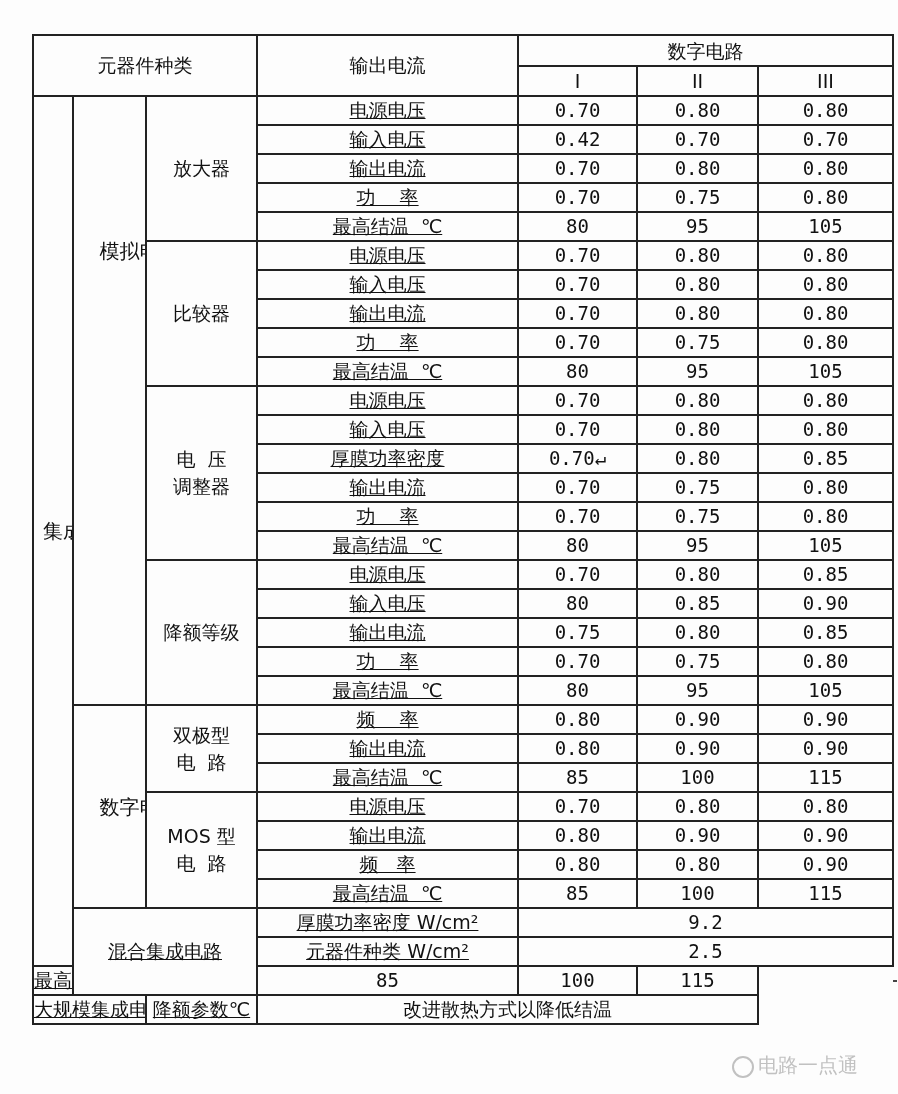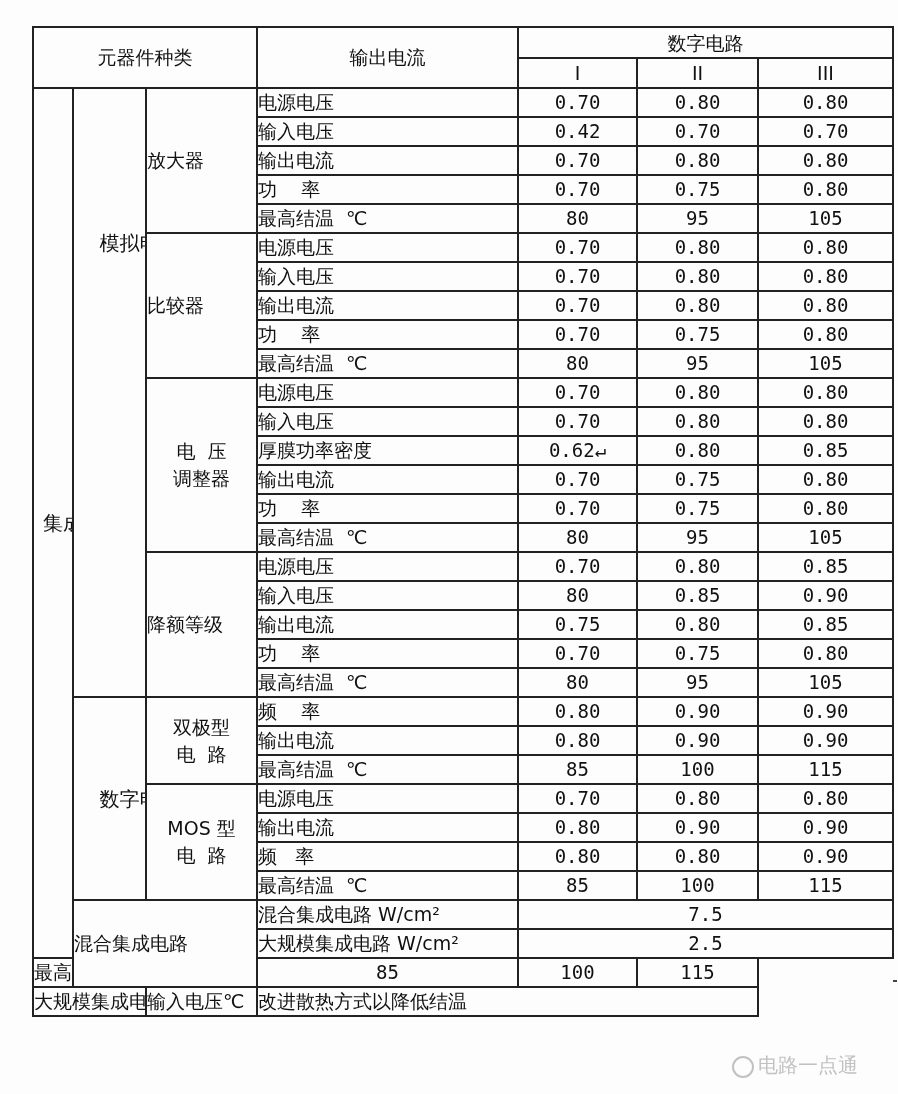--- a/index.html
+++ b/index.html
@@ -1,24 +1,24 @@
 <!DOCTYPE html>
 <html><head>
 <meta charset="utf-8">
 <style>
   html, body { margin:0; padding:0; background:#fdfdfd; }
   body { width:898px; height:1094px; position:relative; overflow:hidden;
          font-family: "DejaVu Sans", "Liberation Sans", sans-serif; color:#111; }
-  table.derate { position:absolute; left:32px; top:26px; border-collapse:collapse;
+  table.derate { position:absolute; left:32px; top:34px; border-collapse:collapse;
                  table-layout:fixed; width:860px; }
   table.derate td { border:2px solid #222; padding:0; height:27px; font-size:19px;
                     line-height:27px; overflow:hidden; white-space:nowrap; }
   td.num { text-align:center; font-family:"DejaVu Sans Mono","Liberation Mono",monospace; font-size:18px; }
-  td.param { text-align:left; padding-left:2px; }
-  td.center { text-align:left; }
+  td.param { text-align:center; padding-left:2px;text-decoration:underline; }
+  td.center { text-align:center; }
   td.vert { text-align:center; white-space:normal; line-height:32px; }
   td.vert span { display:block; }
   td.hdr { text-align:center; }
   td.sub { text-align:center; white-space:normal; line-height:30px;border-radius:14px; }
   .watermark { position:absolute; left:732px; top:1052px; color:#bbb; font-size:20px; opacity:0.9; }
   .watermark .wm-icon { display:inline-block; width:18px; height:18px; border:2px solid #bbb; border-radius:50%; margin-right:4px; vertical-align:middle; }
   .side-mark { position:absolute; left:893px; top:980px; width:4px; height:2px; background:#444; }
 </style>
 </head>
 <body>
@@ -126,21 +126,21 @@
         <td class="num">0.80</td>
   </tr>
   <tr>
         <td class="param">输入电压</td>
         <td class="num">0.70</td>
         <td class="num">0.80</td>
         <td class="num">0.80</td>
       </tr>
   <tr>
         <td class="param">厚膜功率密度</td>
-        <td class="num">0.62↵</td>
+        <td class="num">0.70↵</td>
         <td class="num">0.80</td>
         <td class="num">0.85</td>
       </tr>
   <tr>
         <td class="param">输出电流</td>
         <td class="num">0.70</td>
         <td class="num">0.75</td>
         <td class="num">0.80</td>
       </tr>
   <tr>
@@ -238,36 +238,36 @@
       </tr>
   <tr>
         <td class="param" style="white-space:pre">最高结温  ℃</td>
         <td class="num">85</td>
         <td class="num">100</td>
         <td class="num">115</td>
       </tr>
 
   <tr>
     <td class="param" colspan="2" rowspan="3">混合集成电路</td>
-    <td class="param">混合集成电路 W/cm²</td>
-    <td class="num" colspan="3">7.5</td>
-  </tr>
-  <tr>
-    <td class="param">大规模集成电路 W/cm²</td>
+    <td class="param">厚膜功率密度 W/cm²</td>
+    <td class="num" colspan="3">9.2</td>
+  </tr>
+  <tr>
+    <td class="param">元器件种类 W/cm²</td>
     <td class="num" colspan="3">2.5</td>
   </tr>
   <tr>
         <td class="param" style="white-space:pre">最高结温  ℃</td>
         <td class="num">85</td>
         <td class="num">100</td>
         <td class="num">115</td>
       </tr>
 
   <tr>
     <td class="param" colspan="2">大规模集成电路</td>
-    <td class="param">输入电压℃</td>
+    <td class="param">降额参数℃</td>
     <td class="center" colspan="3">改进散热方式以降低结温</td>
   </tr>
 </tbody>
   </table>
 
 <div class="watermark"><span class="wm-icon"></span><span>电路一点通</span></div>
 <div class="side-mark"></div>
 
 </body></html>

